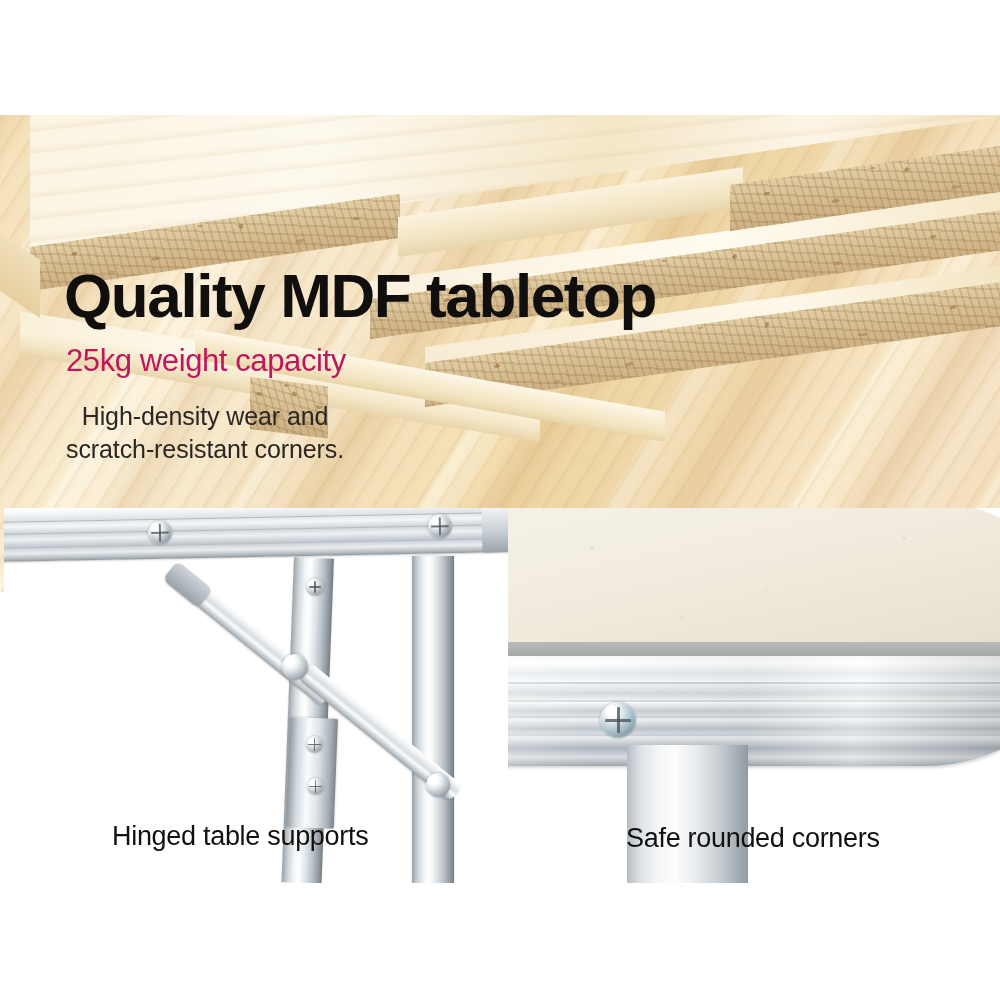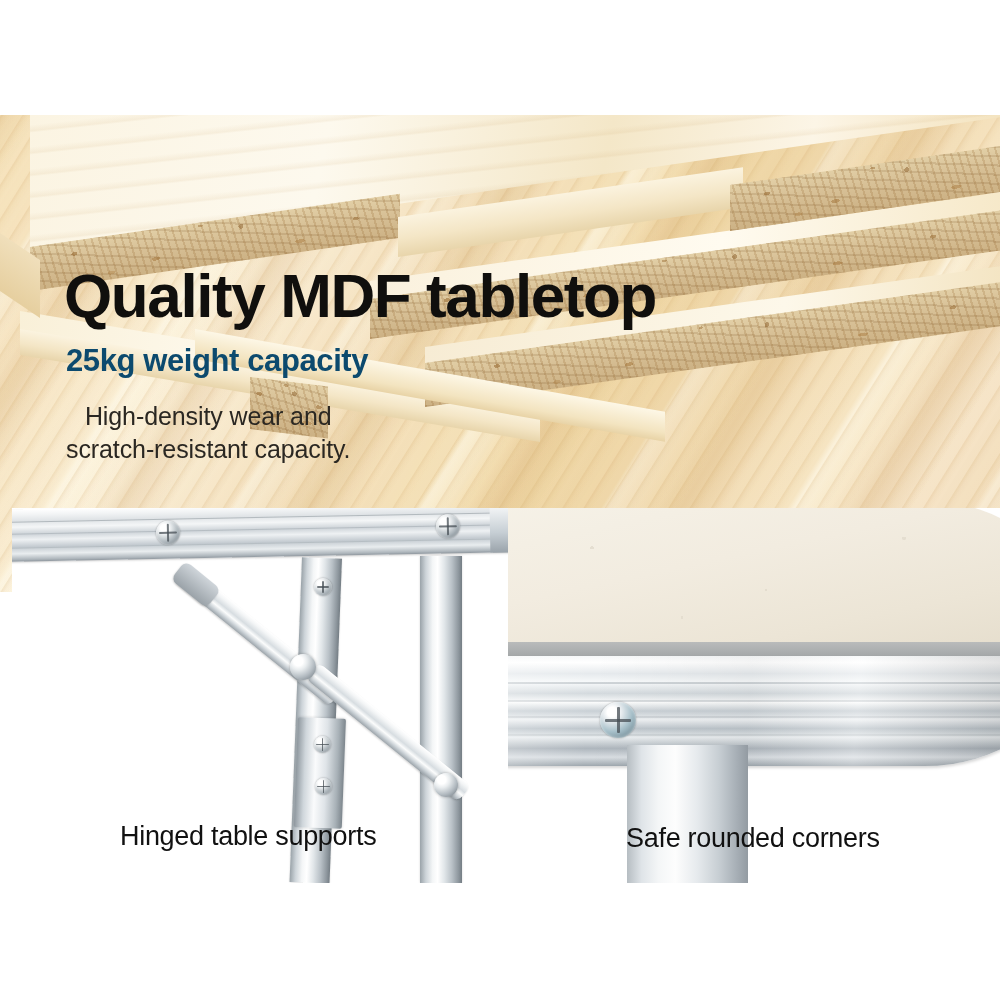--- a/index.html
+++ b/index.html
@@ -76,21 +76,21 @@
   }
   .face-edge-clean{
     background:linear-gradient(180deg,#fbf3df 0%,#f4e6c6 55%,#e8d5ab 100%);
   }
   .face-side{
     background:linear-gradient(180deg,#f0dfbb 0%,#e6cf9f 100%);
   }
 
   
   .panel{position:absolute;top:508px;height:375px;overflow:hidden;background:#fff;}
-  .panel-left{left:12px;width:492px;padding-left:48px;}
+  .panel-left{left:4px;width:492px;padding-left:48px;}
   .panel-right{left:508px;width:492px;}
 
   
   .rail{
     position:absolute;left:-14px;top:2px;width:520px;height:52px;
     transform:rotate(-1.1deg);transform-origin:left center;
     background:linear-gradient(180deg,
       #ffffff 0%,#f2f4f5 10%,#dfe3e6 22%,#f4f6f7 34%,
       #cdd3d8 47%,#eef1f3 58%,#c3cad0 72%,#e9edef 85%,#aeb6bc 96%,#8f979e 100%);
     box-shadow:0 1px 2px rgba(0,0,0,.18);
@@ -183,21 +183,21 @@
   }
 
   
   .headline{
     position:absolute;left:64px;top:150px;
     font-size:62px;line-height:1.0;font-weight:700;color:#100f0d;
     letter-spacing:-1.4px;white-space:nowrap;
   }
   .subhead{
     position:absolute;left:66px;top:230px;
-    font-size:31px;line-height:1.0;font-weight:700;color:#0c4a6e;
+    font-size:31px;line-height:1.0;font-weight:400;color:#be185d;
     letter-spacing:-0.4px;white-space:nowrap;
   }
   .body-copy{
     position:absolute;left:66px;top:285px;
     font-size:25px;line-height:1.32;font-weight:400;color:#2a2722;
     letter-spacing:-0.1px;
     text-align:center;
   }
   .body-copy div{white-space:nowrap;}
   .caption{
@@ -271,21 +271,21 @@
 
       <div class="board" style="left:-330px;top:118px;width:40px;height:58px;transform:skewY(34deg);">
         <div class="face-side" style="position:absolute;inset:0;"></div>
       </div>
     </div>
 
     <div class="headline">Quality MDF tabletop</div>
     <div class="subhead">25kg weight capacity</div>
     <div class="body-copy">
       <div>High-density wear and</div>
-      <div>scratch-resistant capacity.</div>
+      <div>scratch-resistant corners.</div>
     </div>
   </div>
 
   <div class="panel panel-left">
 
     <div class="rail">
       <div class="rail-line" style="top:12px;"></div>
       <div class="rail-line" style="top:24px;opacity:.6;"></div>
       <div class="rail-line" style="top:38px;opacity:.5;"></div>
       <div class="rail-cap"></div>

